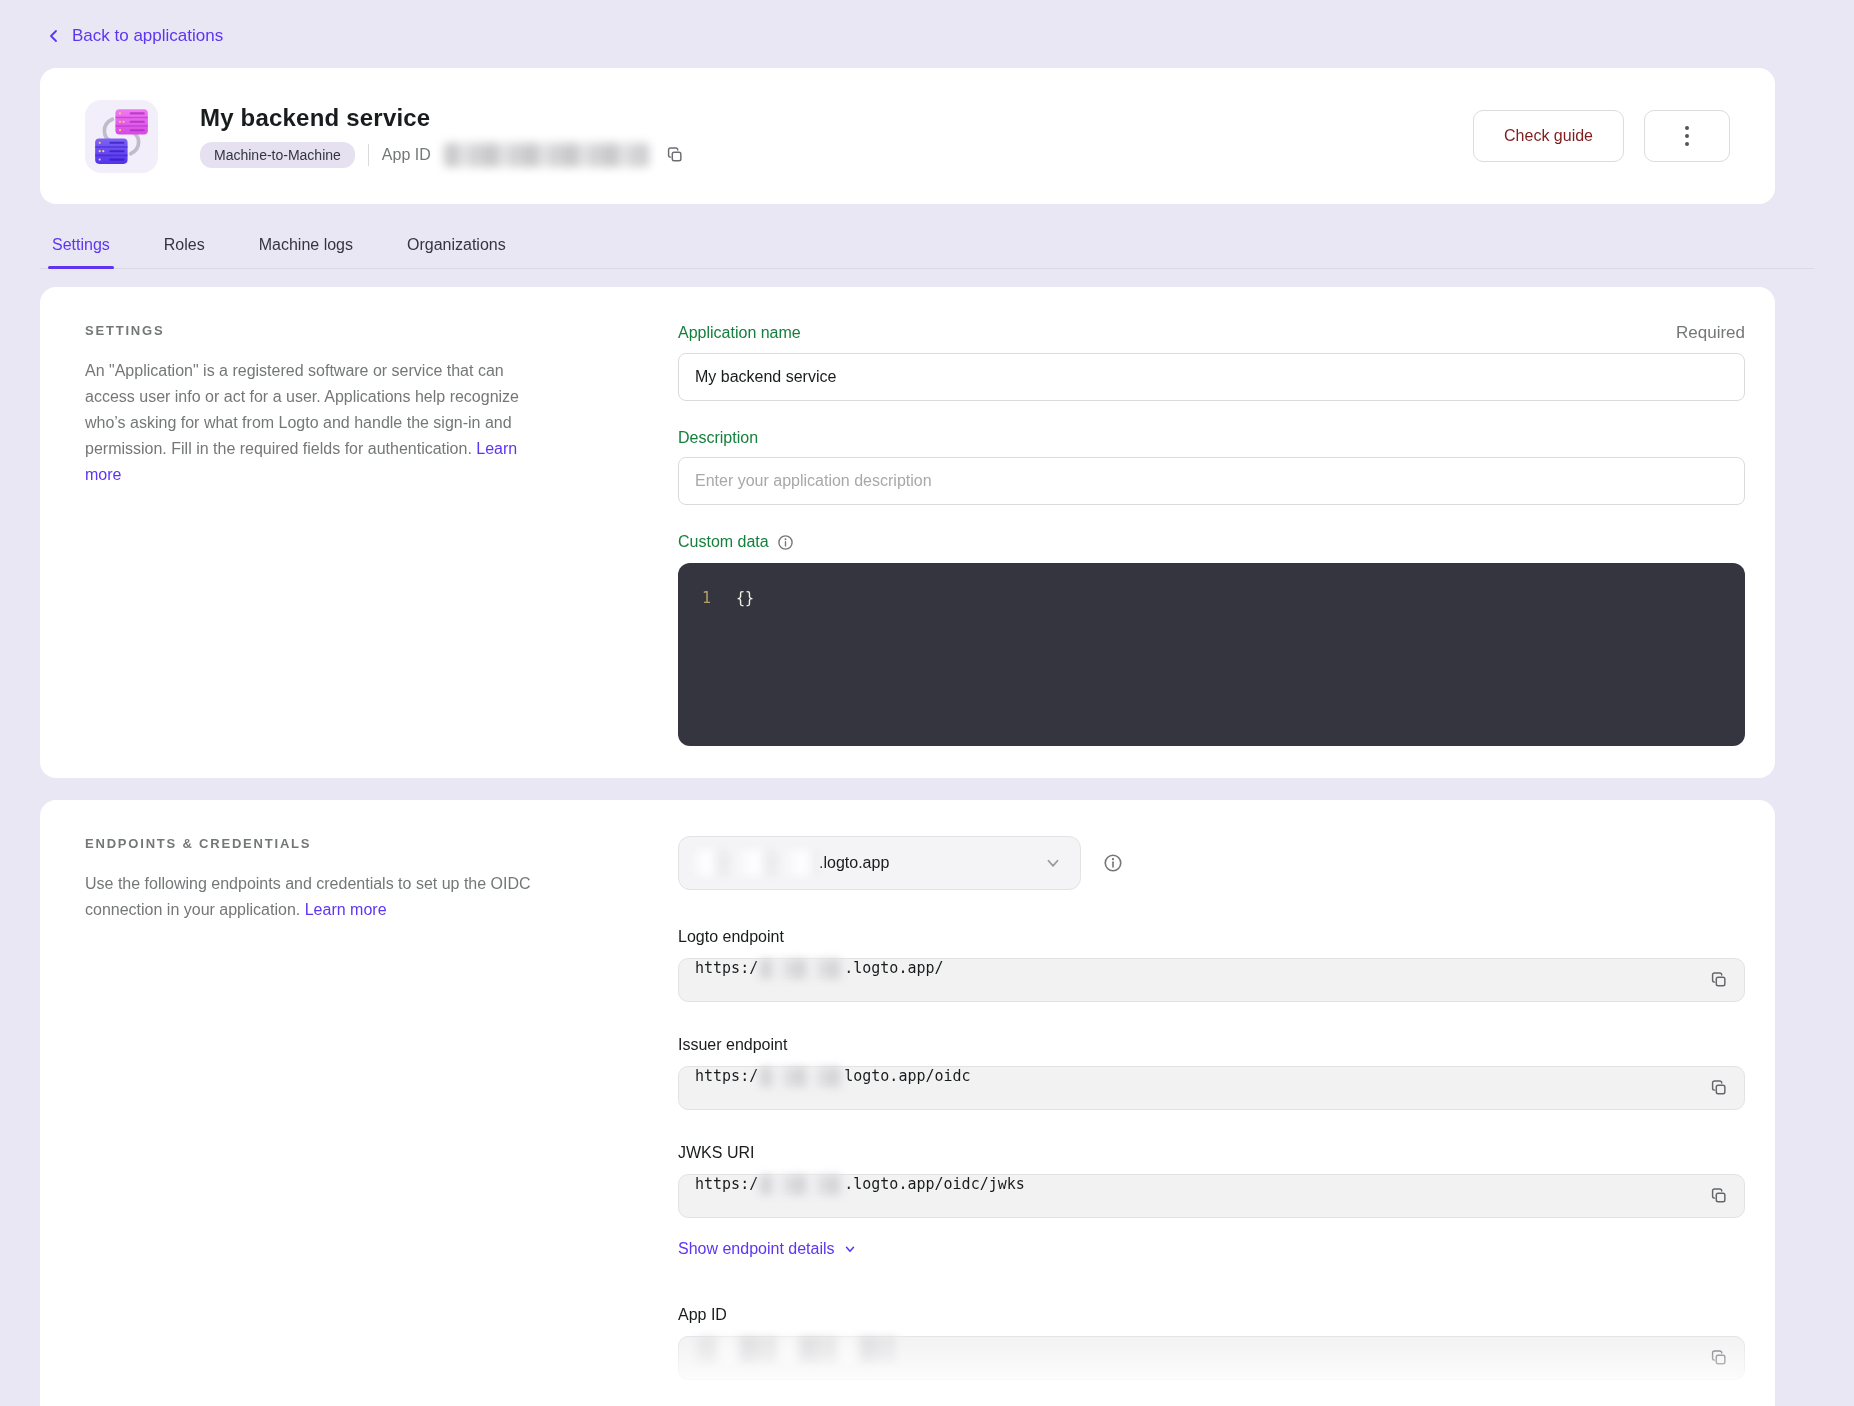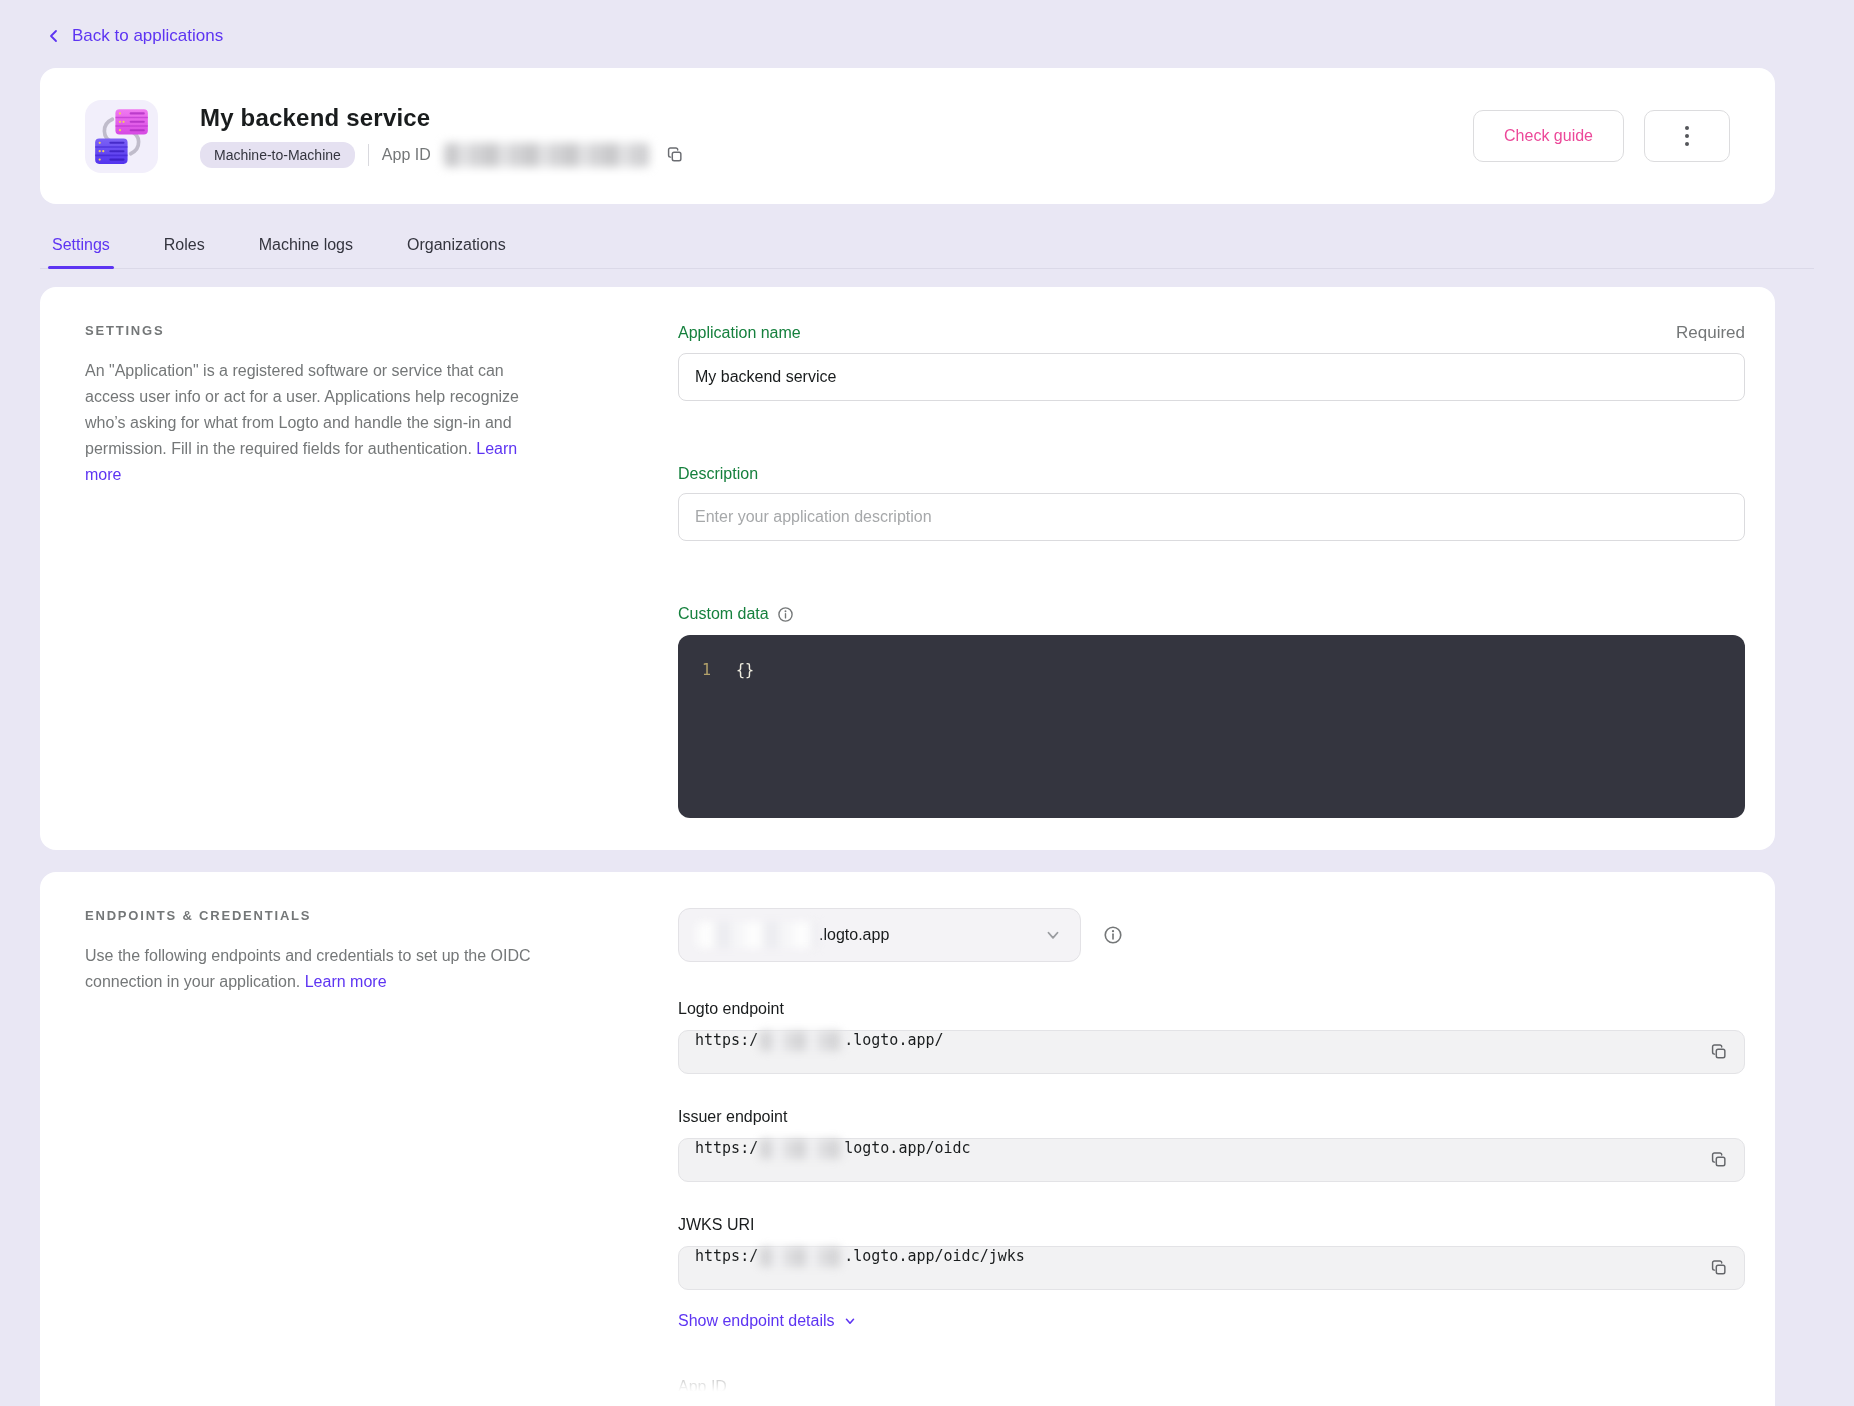--- a/index.html
+++ b/index.html
@@ -30,21 +30,21 @@
   .app-id-label { color:#747778; font-size:16px; }
   .redact {
     display:inline-block; border-radius:4px;
     background:repeating-linear-gradient(90deg,#c9c9cb 0 14px,#e2e2e4 14px 26px,#d3d3d5 26px 40px);
     filter:blur(5px);
   }
   .header-redact { width:205px; height:24px; }
   .icon-btn { border:none; background:none; padding:4px; color:#6B6D72; display:inline-flex; cursor:pointer; }
   .header-actions { margin-left:auto; display:flex; gap:20px; }
   .btn { background:#fff; border:1px solid #DCDCDE; border-radius:10px; height:52px;
-         font-family:"Liberation Sans",sans-serif; font-size:16px; font-weight:500; color:#ec4899; cursor:pointer; }
+         font-family:"Liberation Sans",sans-serif; font-size:16px; font-weight:500; color:#7f1d1d; cursor:pointer; }
   .btn-guide { padding:0 30px; }
   .btn-kebab { width:86px; display:flex; flex-direction:column; align-items:center; justify-content:center; }
   .kebab-dot { width:4px; height:4px; border-radius:50%; background:#54565A; margin:2px 0; }
 
   
   .tabs { display:flex; gap:46px; margin:30px 40px 0; padding-left:8px; border-bottom:1px solid #DBD9E8; }
   .tab { position:relative; padding:2px 4px 14px; font-size:16px; color:#34353F; cursor:pointer; }
   .tab.active { color:#5D34F2; font-weight:500; }
   .tab.active::after { content:""; position:absolute; left:0; right:0; bottom:-1px; height:3px;
                        border-radius:3px; background:#5D34F2; }
@@ -52,21 +52,21 @@
   
   .section-card { margin-top:18px; display:flex; align-items:flex-start; padding:36px 30px 32px 45px; }
   .endpoints-card { margin-top:22px; padding-bottom:80px; }
   .col-left { width:480px; flex-shrink:0; }
   .col-right { flex:1; margin-left:113px; min-width:0; }
   .section-title { margin:0 0 20px; font-size:13px; font-weight:700; letter-spacing:1.8px; color:#747778; }
   .section-desc { margin:0; max-width:470px; font-size:16px; line-height:26px; color:#747778; }
   .link { color:#5D34F2; cursor:pointer; }
 
   
-  .form-group + .form-group { margin-top:64px; }
+  .form-group + .form-group { margin-top:28px; }
   .field-label-row { display:flex; justify-content:space-between; align-items:center; margin-bottom:10px; }
   .field-label { display:flex; align-items:center; gap:8px; font-size:16px; font-weight:500; color:#15803d; }
   .required-hint { font-size:17px; color:#747778; font-weight:400;text-align:right; }
   .text-input { width:100%; height:48px; border:1px solid #DBDBDE; border-radius:8px;
                 padding:0 16px; font-family:"Liberation Sans",sans-serif; font-size:16px; color:#191C1D; outline:none; }
   .text-input::placeholder { color:#A6A8AA; }
 
   .editor { margin-top:2px; height:183px; background:#34353F; border-radius:12px;
             display:flex; padding:26px 0 0 24px;
             font-family:"DejaVu Sans Mono",monospace; font-size:15px; cursor:text; }

